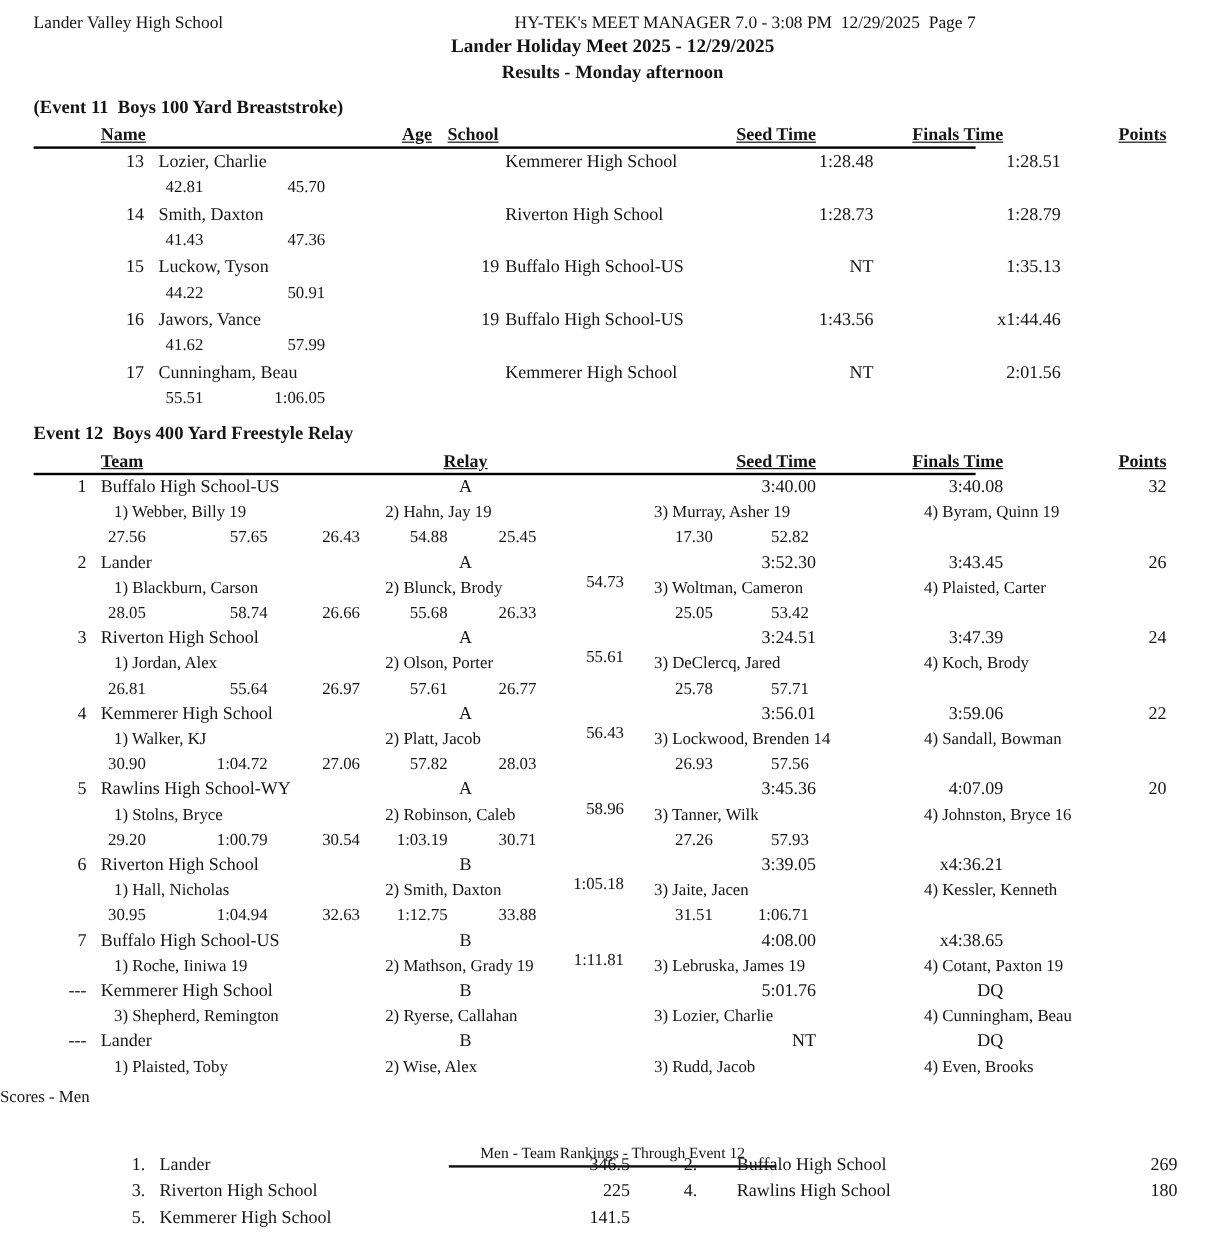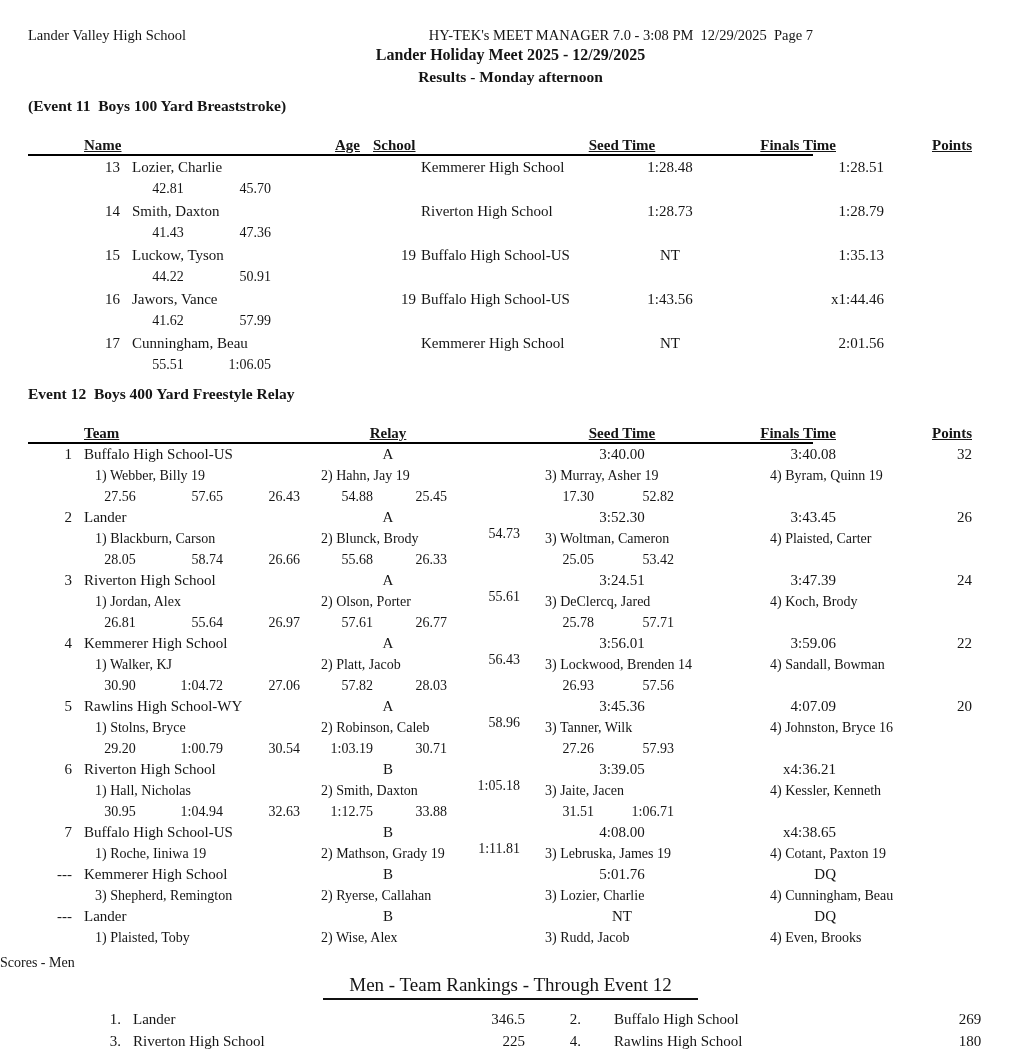--- a/index.html
+++ b/index.html
@@ -1,21 +1,21 @@
 <!DOCTYPE html>
 <html><head>
 <meta charset="utf-8">
 <style>
   * { margin:0; padding:0; box-sizing:border-box; }
   html,body { background:#fff; }
   body { width:1021px; height:1050px; font-family:"Liberation Serif","DejaVu Serif",serif; color:#151515; }
   .page { position:relative; width:1021px; height:1050px; padding-top:10px; background:#fff; }
 
   .pre { white-space:pre; }
-  .row { position:relative; width:841px;margin-top:16px; }
+  .row { position:relative; width:841px; }
   .abs { position:absolute; white-space:pre; }
 
   
   .meta { height:18px; line-height:18px; font-size:14.5px; }
   .meta .left { position:absolute; left:28px; }
   .meta .right { position:absolute; right:28px; }
   .title { height:22px; line-height:22px; text-align:center; font-size:16px; font-weight:bold; }
   .subtitle { height:22px; line-height:22px; text-align:center; font-size:15.5px; font-weight:bold; }
 
   
@@ -31,38 +31,38 @@
   .rline { position:relative; height:21px; line-height:21px; font-size:15px; }
   .sub { font-size:14px; }
 
   
   .c-place  { left:28px;  width:44px;  text-align:right; }
   .c-name   { left:84px; }
   .c-age    { left:326px; width:42px;  text-align:right; }
   .h-age    { left:326px; width:34px;  text-align:right; }
   .c-school { left:373px; }
   .c-relay  { left:333px; width:110px; text-align:center; }
-  .c-seed   { left:548px; width:148px; text-align:center; }
+  .c-seed   { left:532px; width:148px; text-align:right; }
   .c-finals { left:690px; width:146px; text-align:right; }
   .c-points { left:880px; width:92px;  text-align:right; }
 
   .c-sw1 { left:95px; }  .c-sw2 { left:321px; } .c-sw3 { left:545px; } .c-sw4 { left:770px; }
-  .c-sp1 { left:90px;  width:60px; text-align:center; }
+  .c-sp1 { left:90px;  width:60px; text-align:left; }
   .c-sp2 { left:163px; width:60px; text-align:right; }
   .c-sp3 { left:240px; width:60px; text-align:right; }
   .c-sp4 { left:313px; width:60px; text-align:right; }
   .c-sp5 { left:387px; width:60px; text-align:right; }
   .c-sp6 { left:460px; width:60px; text-align:right;margin-top:37px; }
   .c-sp7 { left:534px; width:60px; text-align:right; }
   .c-sp8 { left:614px; width:60px; text-align:right; }
 
   
   .scores-title { margin-top:4px; height:22px; line-height:22px; font-size:14px; font-weight:normal; }
   .rank-head { height:28px; text-align:center; }
-  .rank-head span { display:inline-block; font-size:19px; padding:0 26px 2px 26px; border-bottom:2.5px solid #111; white-space:pre; }
+  .rank-head span { display:inline-block; font-size:13px; padding:0 26px 2px 26px; border-bottom:2.5px solid #111; white-space:pre;margin-top:27px; }
   .rank-rows { margin-top:6px; }
   .r-place1 { left:28px;  width:45px; text-align:right; }
   .r-team1  { left:85px; }
   .r-score1 { left:380px; width:97px; text-align:right; }
   .r-place2 { left:490px; width:43px; text-align:right; }
   .r-team2  { left:566px; }
   .r-score2 { left:876px; width:92px; text-align:center; }
 </style>
 </head>
 <body>

